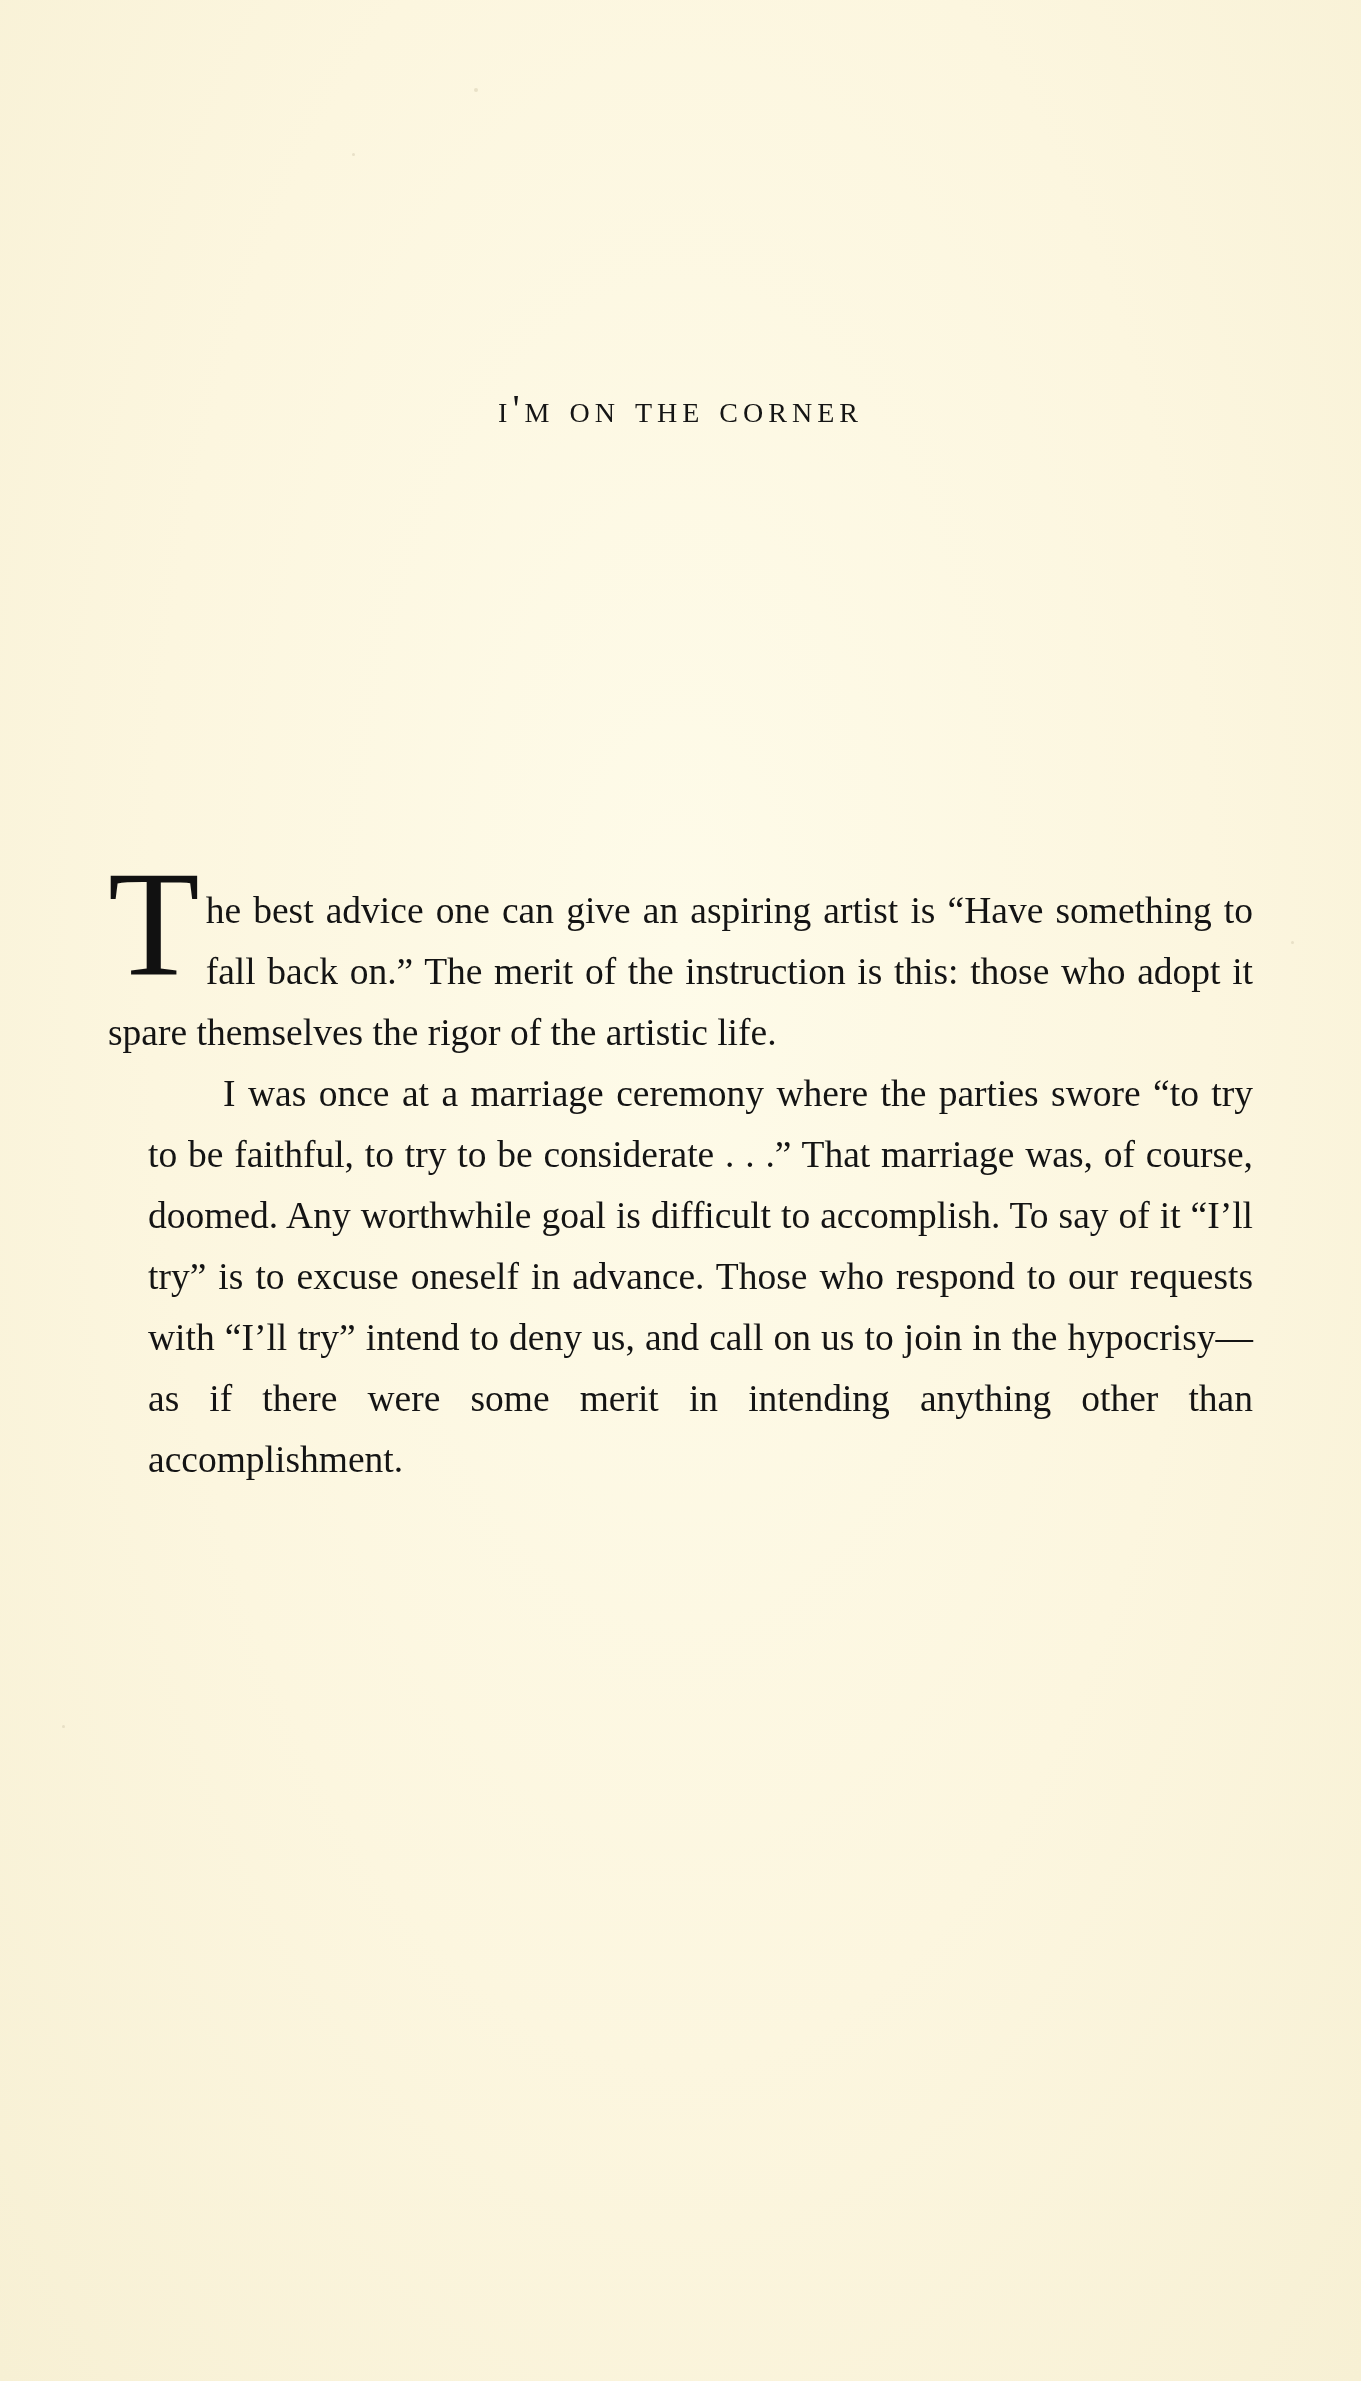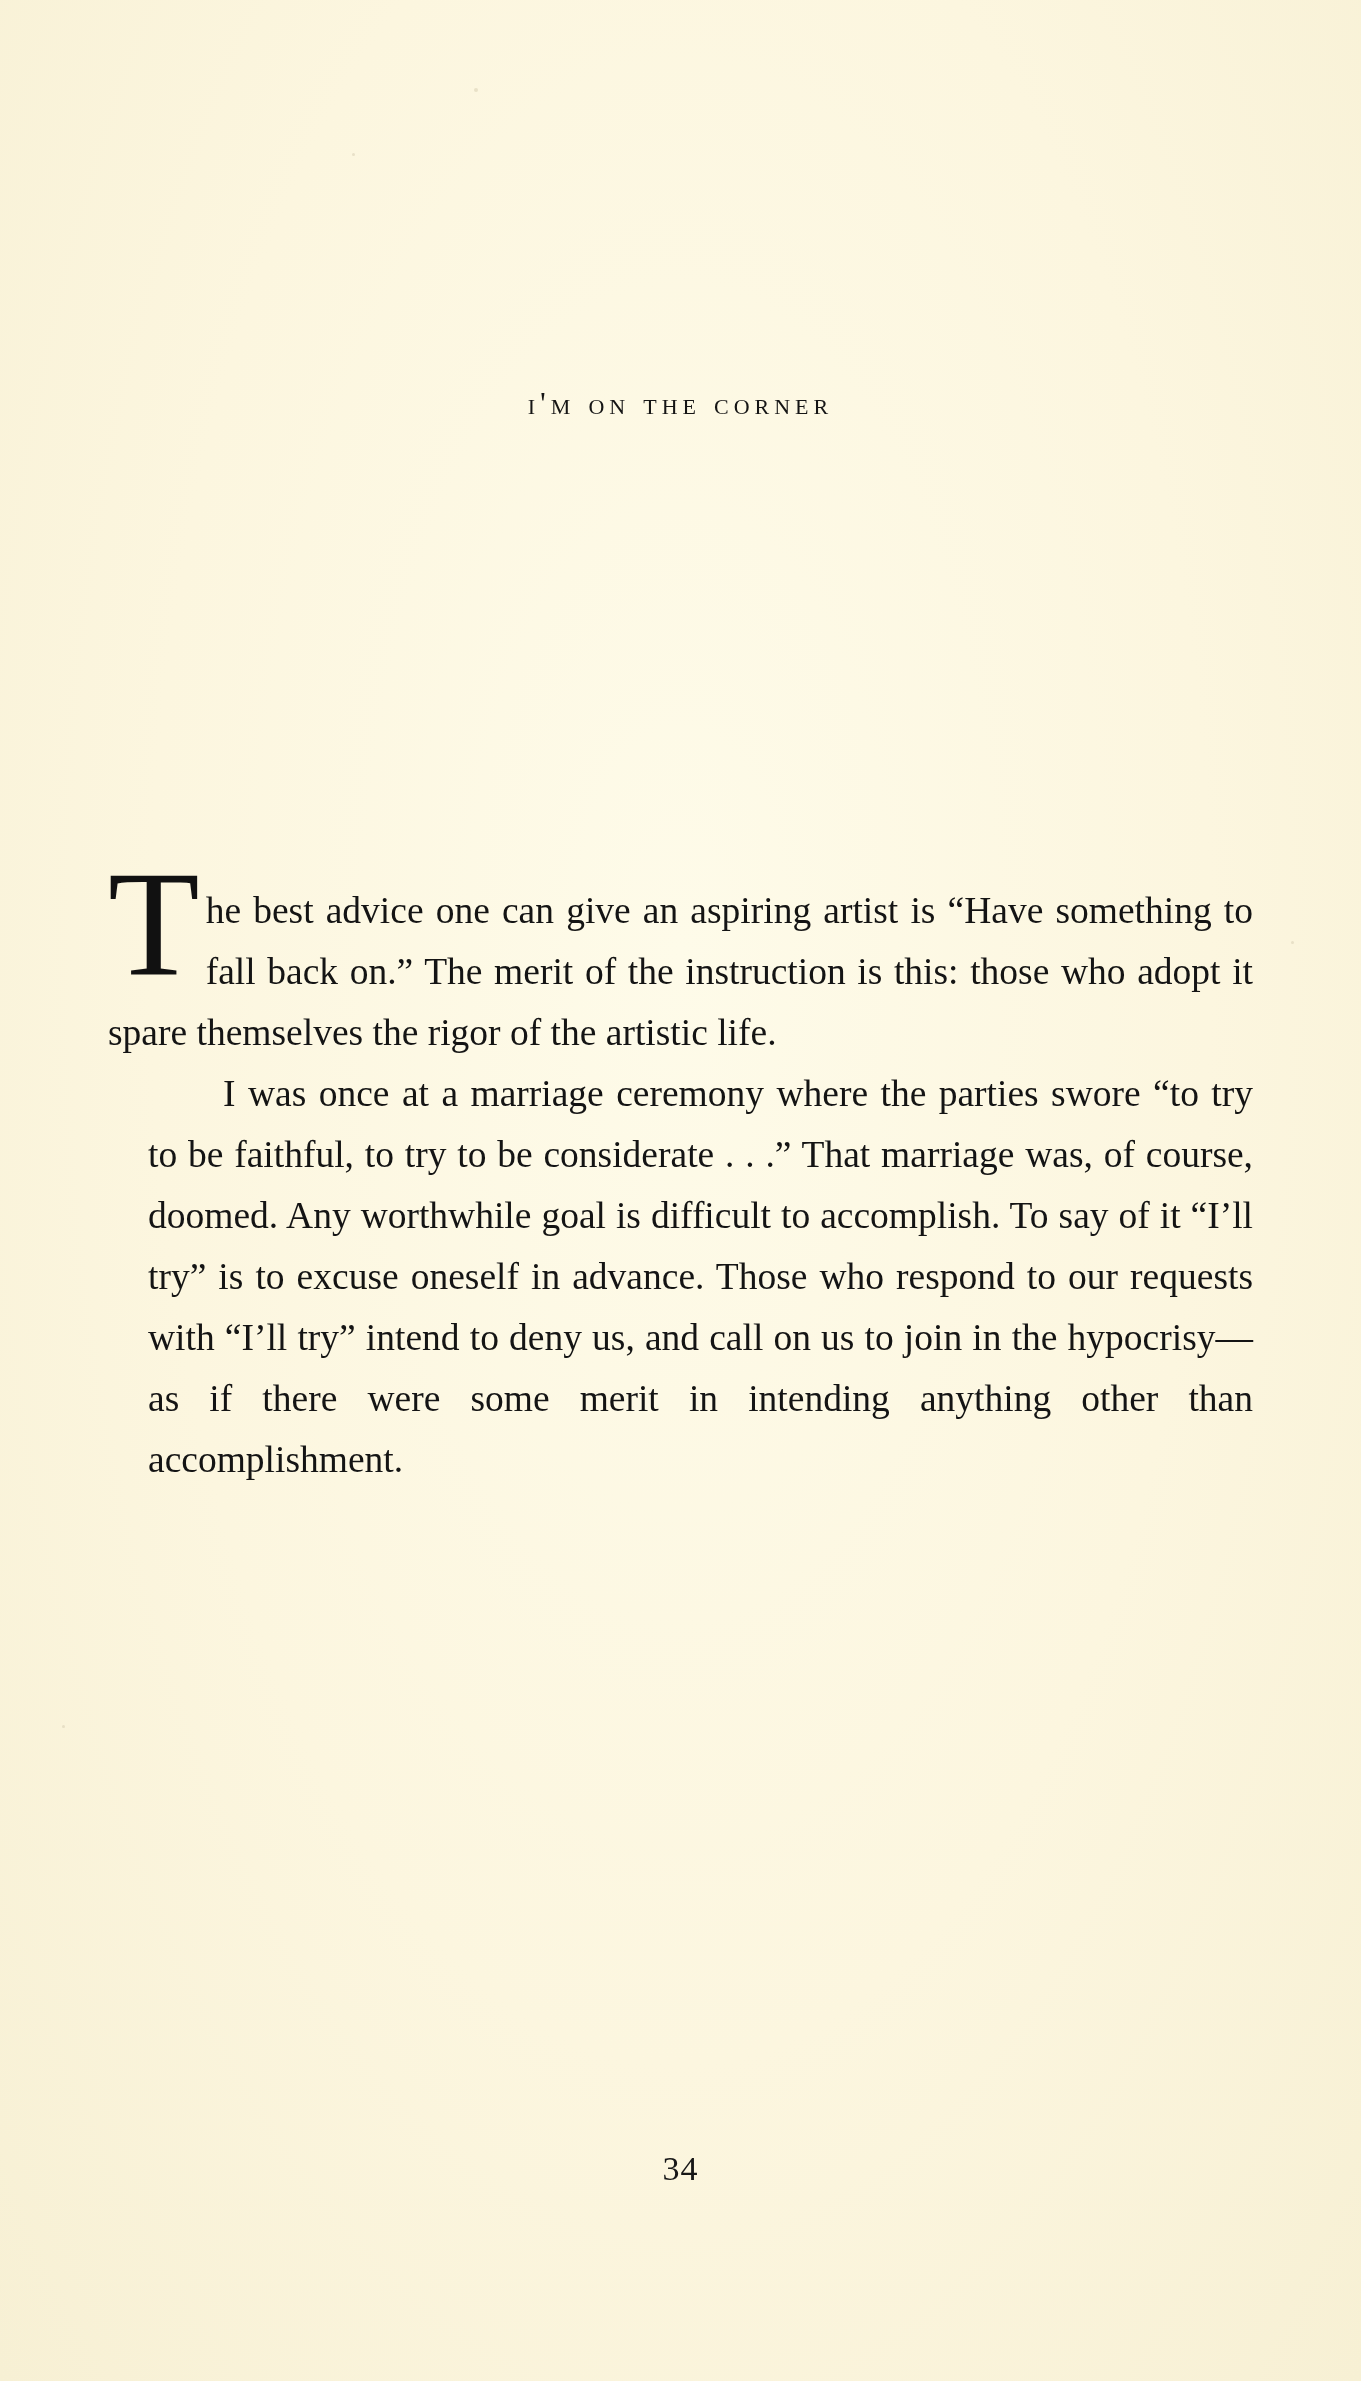--- a/index.html
+++ b/index.html
@@ -27,21 +27,21 @@
     inset: 0;
     padding: 0;
   }
   .chapter-title {
     position: absolute;
     top: 385px;
     left: 0;
     right: 0;
     text-align: center;
     font-family: "Liberation Serif", serif;
-    font-size: 32px;
+    font-size: 40px;
     letter-spacing: 5px;
     font-variant: small-caps;
     text-transform: lowercase;
     color: #151515;
     white-space: pre;
   }
   .body-block {
     position: absolute;
     top: 880px;
     left: 108px;
@@ -98,19 +98,18 @@
 
 <div class="page">
 
   <div class="chapter-title">I'M ON THE CORNER</div>
 
   <div class="body-block">
     <p class="dropcap-para"><span class="dropcap">T</span><span>he best advice one can give an aspiring artist is “Have something to fall back on.” The merit of the instruction is this: those who adopt it spare themselves the rigor of the artistic life.</span></p>
     <p>I was once at a marriage ceremony where the parties swore “to try to be faithful, to try to be considerate . . .” That marriage was, of course, doomed. Any worthwhile goal is difficult to accomplish. To say of it “I’ll try” is to excuse oneself in advance. Those who respond to our requests with “I’ll try” intend to deny us, and call on us to join in the hypocrisy—as if there were some merit in intending anything other than accomplishment.</p>
   </div>
 
-  <div class="folio">34</div>
 
   <div class="speck" style="left:474px; top:88px; width:4px; height:4px;"></div>
   <div class="speck" style="left:352px; top:153px; width:3px; height:3px;"></div>
   <div class="speck" style="left:1291px; top:941px; width:3px; height:3px;"></div>
   <div class="speck" style="left:62px; top:1725px; width:3px; height:3px;"></div>
 </div>
 
 </body></html>

